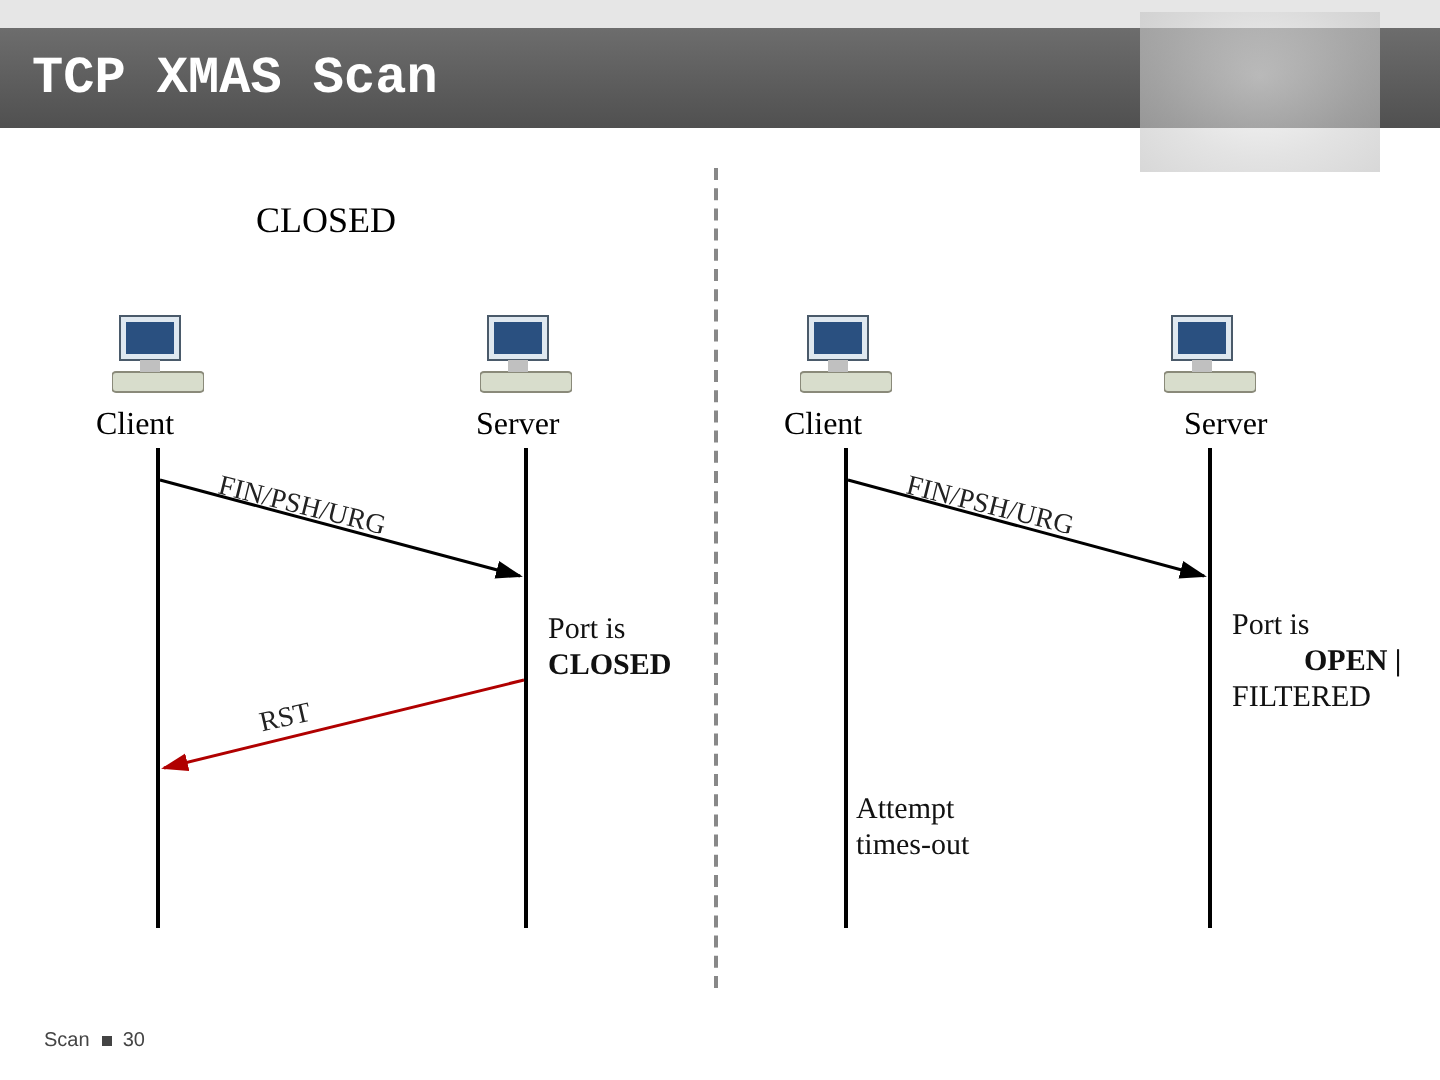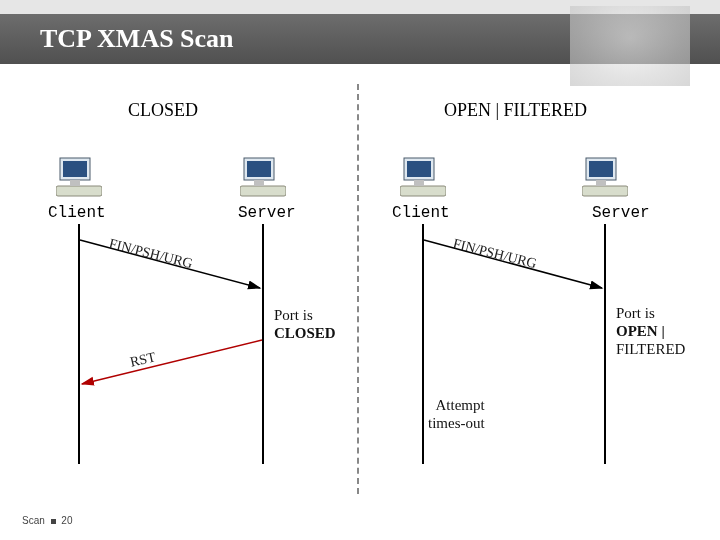--- a/index.html
+++ b/index.html
@@ -1,32 +1,32 @@
 <!DOCTYPE html>
 <html><head>
 <meta charset="utf-8">
 <style>
   * { margin: 0; padding: 0; box-sizing: border-box; }
   body { font-family: Georgia, 'Times New Roman', serif; width: 720px; height: 540px; background: #fff; position: relative; overflow: hidden; }
   .header { width: 100%; height: 64px; position: relative; }
   .header-top { height: 14px; background: #e6e6e6; }
   .header-main { height: 50px; background: linear-gradient(to bottom, #6d6d6d 0%, #505050 100%); position: relative; display: flex; align-items: center; }
-  .title { color: #fff; font-size: 26px; font-weight: bold; margin-left: 40px; font-family: Liberation Serif, serif; }
+  .title { color: #fff; font-size: 26px; font-weight: bold; margin-left: 16px; font-family: Liberation Mono, monospace; }
   .lock-img { position: absolute; right: 30px; top: -8px; width: 120px; height: 80px; background: radial-gradient(ellipse at 50% 40%, #f5f5f5 0%, #d0d0d0 60%, #bdbdbd 100%); opacity: 0.6; }
   .content { position: relative; width: 100%; height: 440px; }
   .scenario-title { position: absolute; font-family: 'Times New Roman', serif; font-size: 18px; }
-  .machine-label { position: absolute; font-family: Liberation Mono, monospace; font-size: 16px; }
+  .machine-label { position: absolute; font-family: Liberation Serif, serif; font-size: 16px; }
   .computer-icon { position: absolute; width: 46px; height: 42px; }
   .computer-icon svg { width: 100%; height: 100%; }
   .lifeline { position: absolute; width: 2px; background: #000; }
   .divider { position: absolute; left: 357px; top: 20px; width: 0; height: 410px; border-left: 2px dashed #888; }
   .arrow { position: absolute; }
   .arrow svg { overflow: visible; }
   .arrow-label { position: absolute; font-family: 'Times New Roman', serif; font-size: 14px; color: #222; }
-  .note { position: absolute; font-family: 'Times New Roman', serif; font-size: 15px; color: #111; text-align: right; line-height: 1.2; }
+  .note { position: absolute; font-family: 'Times New Roman', serif; font-size: 15px; color: #111; text-align: left; line-height: 1.2; }
   .footer { position: absolute; left: 22px; bottom: 14px; font-family: Arial, sans-serif; font-size: 10px; color: #444; }
   .footer .sq { display: inline-block; width: 5px; height: 5px; background: #444; margin: 0 3px; vertical-align: middle; }
 </style>
 </head>
 <body>
 
 <div class="header">
   <div class="header-top"></div>
   <div class="header-main">
     <div class="title">TCP XMAS Scan</div>
@@ -85,21 +85,20 @@
         <defs>
           <marker id="ah2" markerWidth="10" markerHeight="10" refX="8" refY="3" orient="auto">
             <path d="M0,0 L9,3 L0,6 Z" fill="#b00000"></path>
           </marker>
         </defs>
         <line x1="184" y1="6" x2="4" y2="50" stroke="#b00000" stroke-width="1.5" marker-end="url(#ah2)"></line>
       </svg>
   </div>
   <div class="arrow-label" style="left:130px; top:288px; transform: rotate(-13deg); color:#222;">RST</div>
 
-  <div class="scenario-title" style="left:444px; top:36px;">OPEN | FILTERED</div>
 
   <div class="computer-icon" style="left:400px; top:92px;">
     <svg viewBox="0 0 46 42">
         <rect x="4" y="2" width="30" height="22" fill="#dfe8f0" stroke="#4a5a6a"></rect>
         <rect x="7" y="5" width="24" height="16" fill="#2a5080"></rect>
         <rect x="0" y="30" width="46" height="10" rx="2" fill="#d8ddcc" stroke="#8a8a7a"></rect>
         <rect x="14" y="24" width="10" height="6" fill="#c0c0c0"></rect>
       </svg>
   </div>
   <div class="machine-label" style="left:392px; top:140px;">Client</div>
@@ -124,28 +123,28 @@
             <path d="M0,0 L9,3 L0,6 Z" fill="#000"></path>
           </marker>
         </defs>
         <line x1="2" y1="6" x2="180" y2="54" stroke="#000" stroke-width="1.5" marker-end="url(#ah3)"></line>
       </svg>
   </div>
   <div class="arrow-label" style="left:452px; top:182px; transform: rotate(14deg);">FIN/PSH/URG</div>
 
   <div class="note" style="left:616px; top:240px; text-align:left;">
     <span>Port is</span><br>
-    <span style="font-weight:bold;">OPEN |</span><br>
+    <span style="font-weight:bold;margin-left:36px;">OPEN |</span><br>
     <span style="font-weight:normal;">FILTERED</span>
   </div>
 
   <div class="note" style="left:428px; top:332px;">
     <span>Attempt</span><br>
     <span>times-out</span>
   </div>
 
 </div>
 
 <div class="footer">
   <span>Scan</span>
   <span class="sq"></span>
-  <span>20</span>
+  <span>30</span>
 </div>
 
 </body></html>

